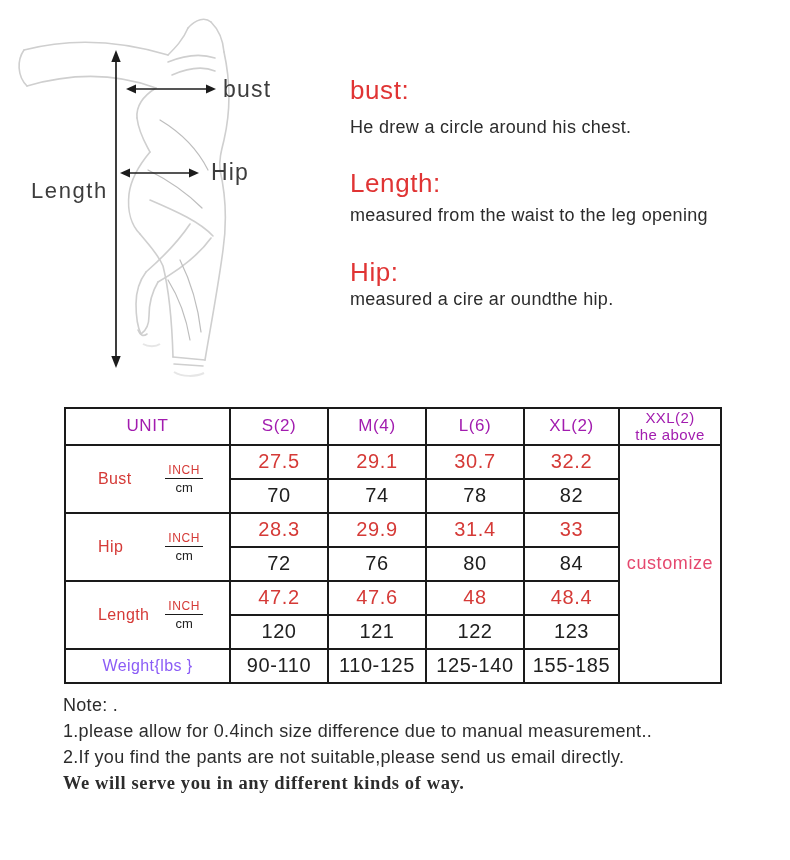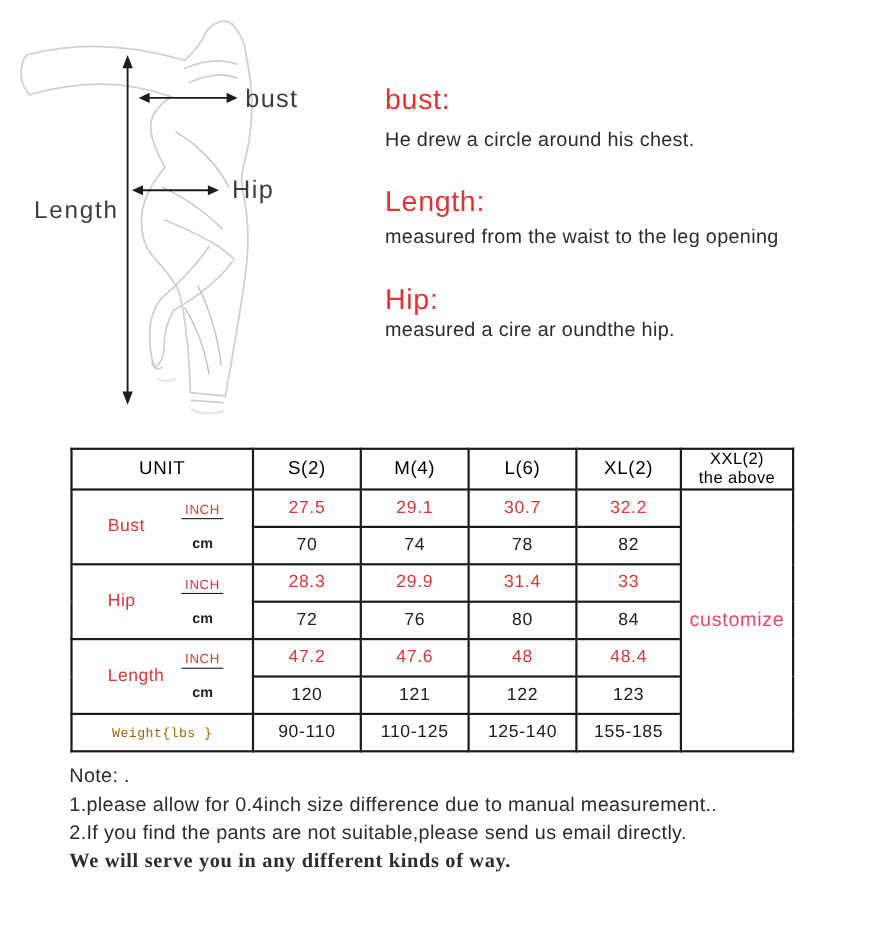--- a/index.html
+++ b/index.html
@@ -34,30 +34,30 @@
     position: absolute; left: 64px; top: 407px;
     width: 656px; border-collapse: collapse; table-layout: fixed;
     background: #fff;
   }
   .size-table th, .size-table td {
     border: 2px solid #1a1a1a; text-align: center; vertical-align: middle;
     padding: 0; font-weight: 400; overflow: hidden;
   }
   .size-table tr.r-header { height: 32px; }
   .size-table tr.r-body { height: 34px; }
-  .size-table th { font-size: 17px; color: #000000; letter-spacing: 0.6px; border-radius: 11px; }
+  .size-table th { font-size: 17px; color: #a21caf; letter-spacing: 0.6px; border-radius: 11px; }
   .size-table th.xxl span { display: block; font-size: 15px; line-height: 1.15; letter-spacing: 0.4px; }
-  .val { font-size: 16px; color: #202020; letter-spacing: 0.6px; }
+  .val { font-size: 20px; color: #202020; letter-spacing: 0.6px; }
   .val.red { color: #d53a37; }
   .label-wrap { display: flex; align-items: center; justify-content: space-between; padding: 0 26px 0 32px; }
   .row-label { color: #d53a37; font-size: 16px; letter-spacing: 0.4px; }
   .fraction { display: inline-flex; flex-direction: column; align-items: center; }
   .frac-top { color: #d53a37; font-size: 12px; letter-spacing: 0.6px; padding: 0 3px 1px; text-align: center; }
-  .frac-bot { color: #202020; font-size: 13px; border-top: 1.5px solid #1a1a1a; align-self: stretch; text-align: center; padding-top: 14px; font-weight: bold; }
-  .weight-label { color: #a16207; font-size: 12px; letter-spacing: 0.4px; font-family: Liberation Mono, monospace; }
+  .frac-bot { color: #202020; font-size: 13px; border-top: 1.5px solid #1a1a1a; align-self: stretch; text-align: center; padding-top: 1px; }
+  .weight-label { color: #8b5cf6; font-size: 16px; letter-spacing: 0.4px; }
   td.customize-cell { color: #e5486e; font-size: 18px; letter-spacing: 0.6px; text-align: center; }
 
   
   .notes { position: absolute; left: 63px; top: 692px; width: 710px; color: #2c2c2c; }
   .notes p { font-size: 18px; letter-spacing: 0.3px; line-height: 26px; }
   .notes p.serif { font-family: "Liberation Serif", serif; font-weight: 600; font-size: 18.5px; letter-spacing: 0.6px; }
 </style>
 </head>
 <body>
 

